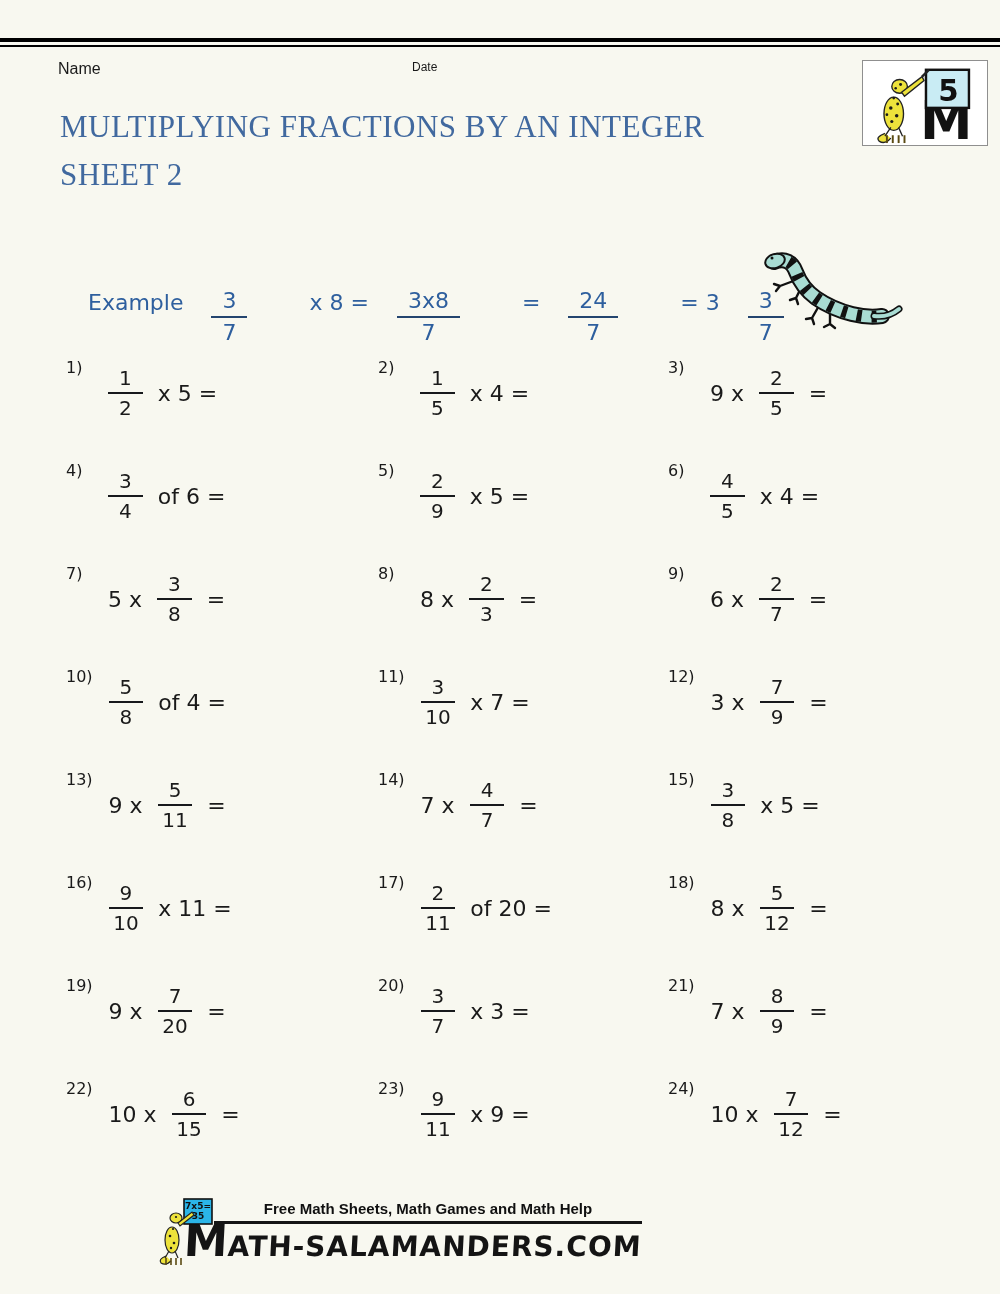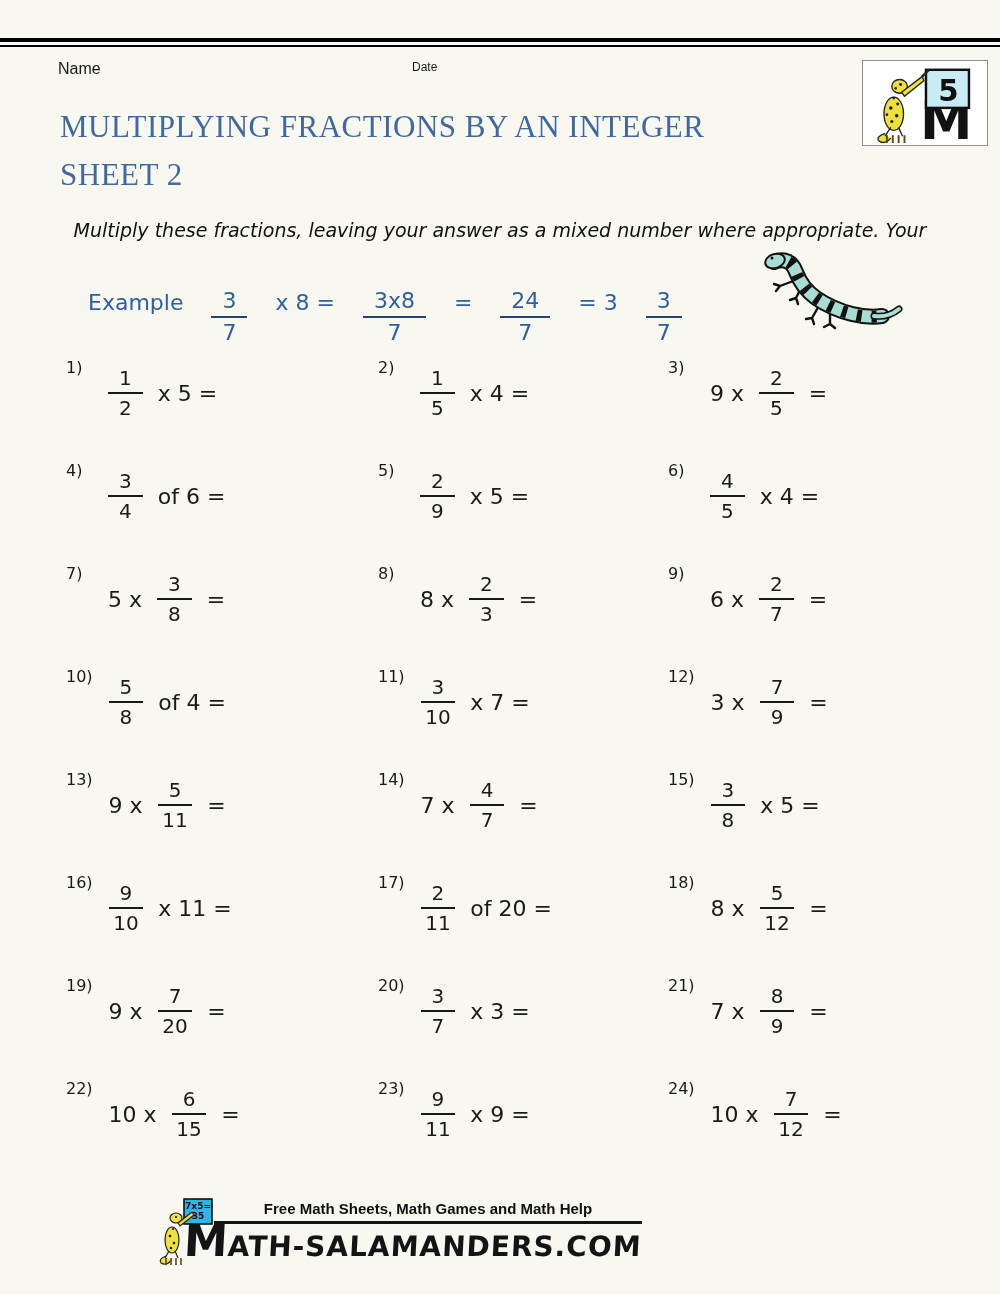--- a/index.html
+++ b/index.html
@@ -39,21 +39,21 @@
   .frac .fden{font-size:20px;padding-top:4px;}
 
   .example-row{
     position:absolute;left:88px;top:290px;height:68px;
     display:flex;align-items:flex-start;gap:28px;
     color:#2e5f9e;font-size:23px;
   }
   .example-row .frac .fnum,.example-row .frac .fden{font-size:22px;}
   .example-row .frac .fbar{background:#24456f;}
   .example-label{font-size:22px;}
-  .ex-op{font-size:22px;white-space:nowrap;}
+  .ex-op{font-size:22px;white-space:nowrap;margin-left:34px;}
 
   .lizard{position:absolute;left:756px;top:246px;}
 
   .grid{
     position:absolute;left:60px;top:356px;
     display:grid;grid-template-columns:312px 290px 300px;grid-auto-rows:103px;
   }
   .cell{display:flex;align-items:center;gap:16px;height:74px;padding-left:6px;box-sizing:border-box;}
   .pnum{align-self:flex-start;font-size:16px;margin-top:2px;min-width:26px;}
   .pexpr{display:flex;align-items:center;gap:15px;font-size:22px;}
@@ -116,21 +116,20 @@
       </g>
     </svg>
   </div>
 
   <div class="title">
     <div>MULTIPLYING FRACTIONS BY AN INTEGER</div>
     <div>SHEET 2</div>
   </div>
 
   <div class="instructions">
-    <div>Multiply these fractions, leaving your answer as a mixed number where appropriate. Your</div>
   </div>
 
   <div class="example-row">
     <span class="example-label">Example</span>
     <span class="frac">
       <span class="fnum">3</span>
       <span class="fbar"></span>
       <span class="fden">7</span>
     </span>
     <span class="ex-op">x 8 =</span>

